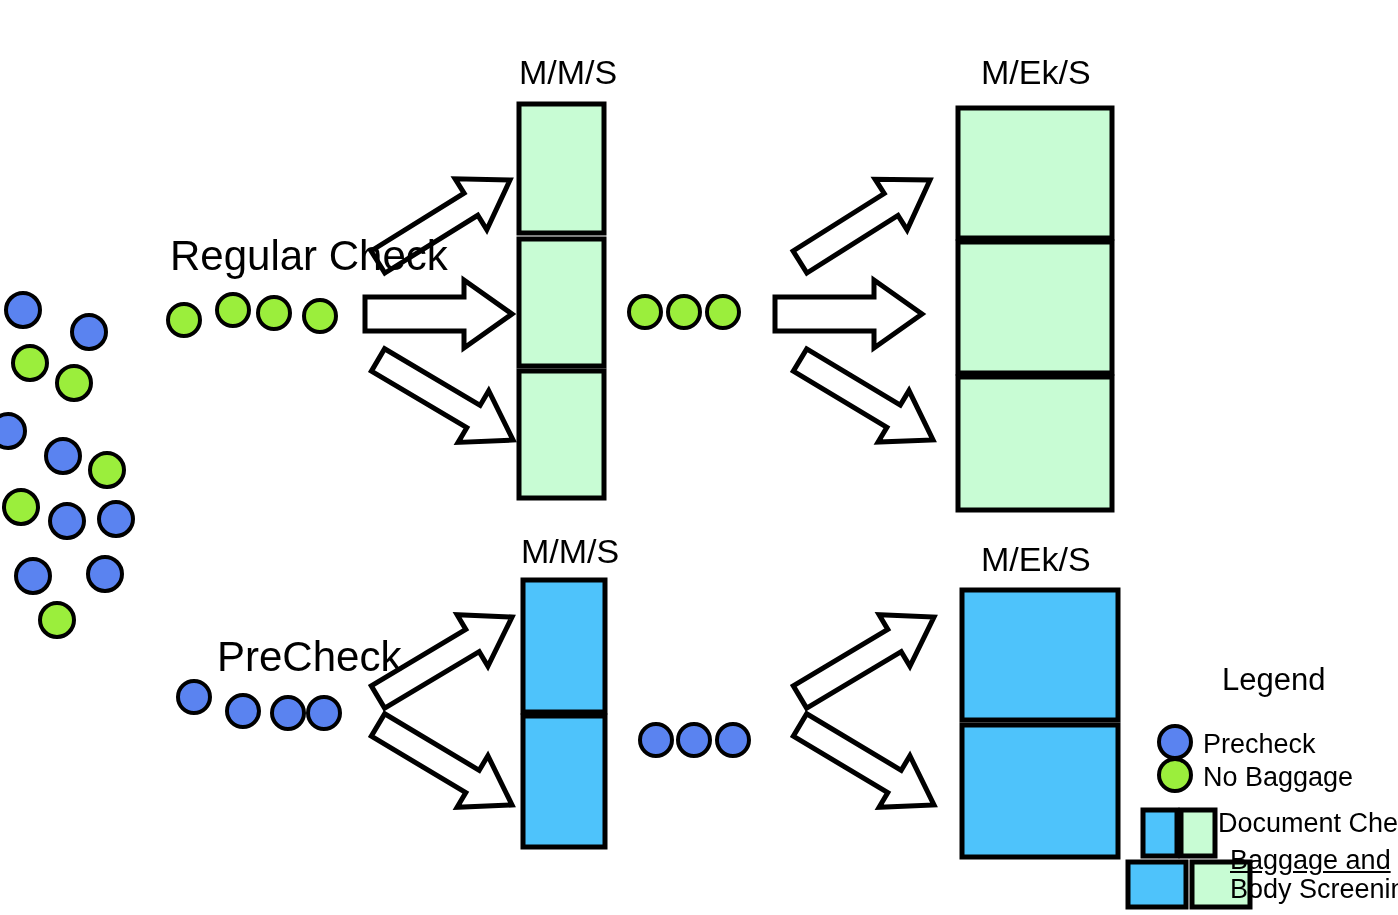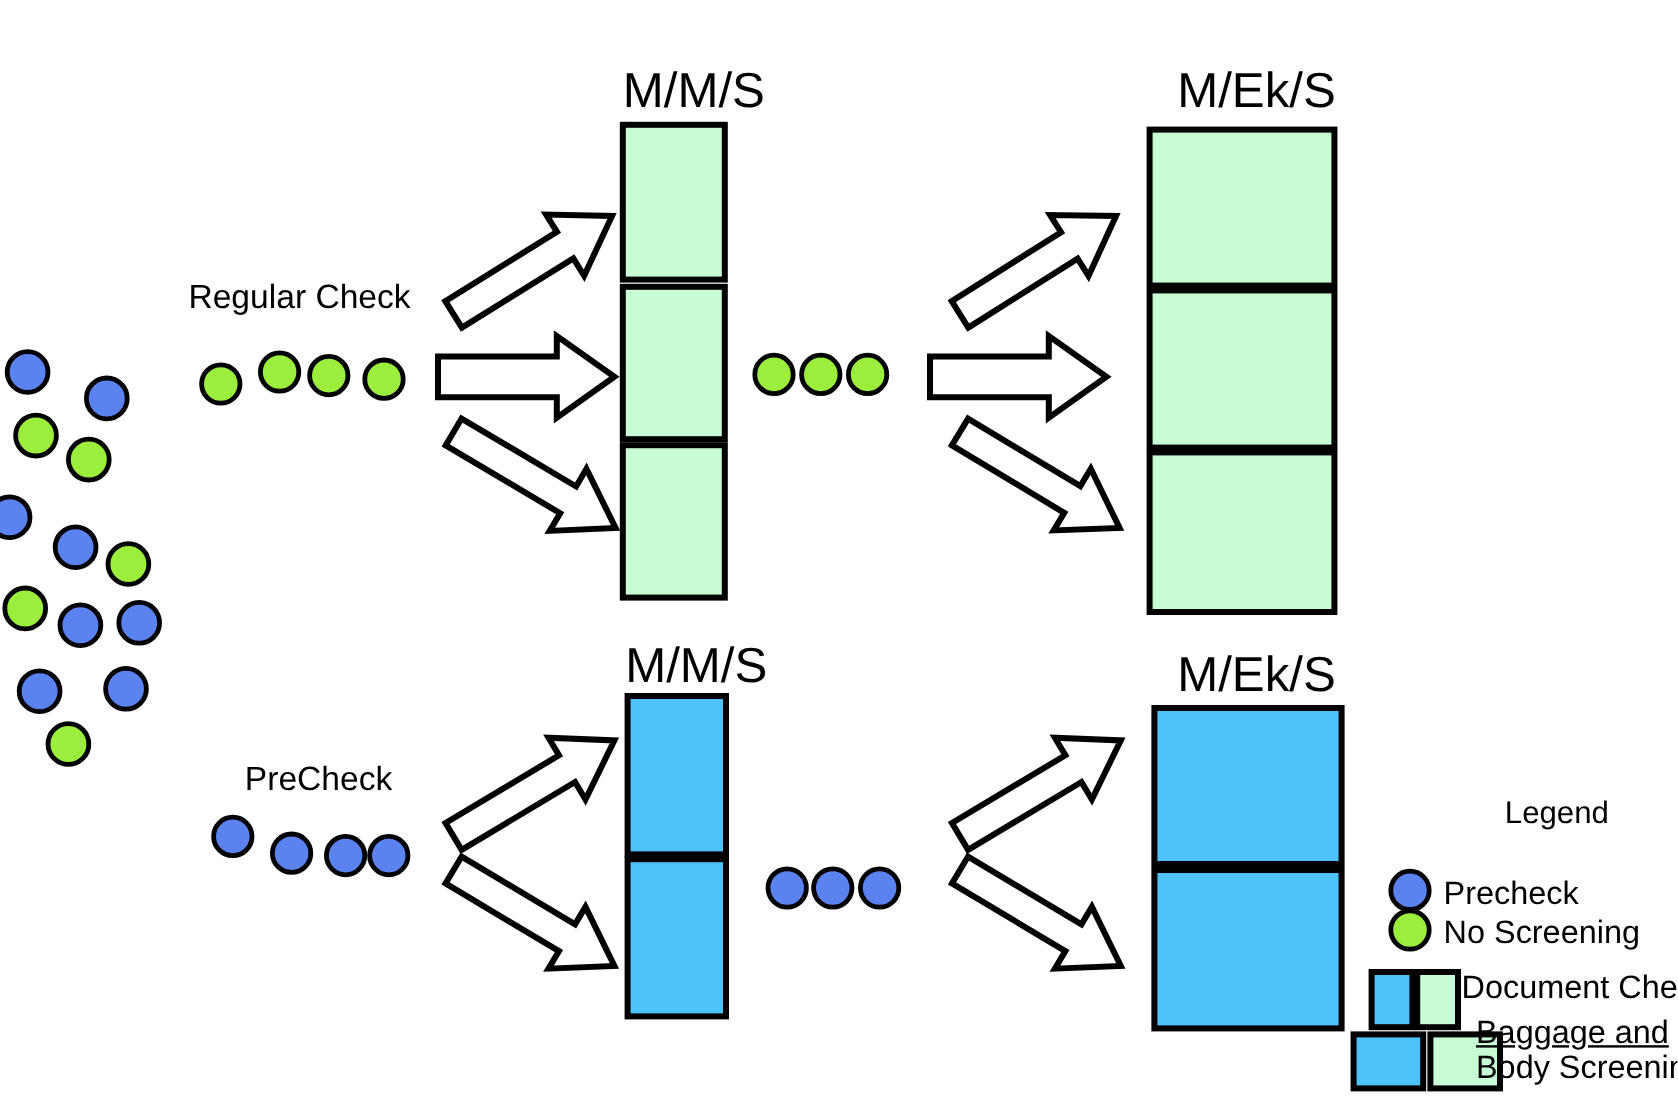--- a/index.html
+++ b/index.html
@@ -11,23 +11,23 @@
     font-family:"Liberation Sans", sans-serif;
   }
   #stage svg{position:absolute;left:0;top:0;}
   .lbl{
     position:absolute;
     color:#000000;
     font-family:"Liberation Sans", sans-serif;
     white-space:nowrap;
     line-height:1.12;
   }
-  .lbl-stage{font-size:41px;}
-  .lbl-flow{font-size:28px;}
-  .lbl-legend-title{font-size:26px;margin-left:32px;}
+  .lbl-stage{font-size:34px;}
+  .lbl-flow{font-size:42px;margin-left:13px;}
+  .lbl-legend-title{font-size:31px;}
   .lbl-legend-item{font-size:27px;}
   .lbl-legend-item2{font-size:27px;}
 </style>
 </head>
 <body>
 
 <div id="stage">
 
   <svg id="gfx" width="1398" height="915" viewBox="0 0 1398 915" xmlns="http://www.w3.org/2000/svg">
       <rect x="519" y="104" width="85" height="129" fill="#C8FCD4" stroke="#000000" stroke-width="5"></rect>
@@ -94,21 +94,21 @@
   <div class="lbl lbl-stage" style="left:981px; top:540px;">M/Ek/S</div>
 
   <div class="lbl lbl-flow" style="left:157px; top:232px;">Regular Check</div>
 
   <div class="lbl lbl-flow" style="left:204px; top:633px;">PreCheck</div>
 
   <div class="lbl lbl-legend-title" style="left:1222px; top:663px;">Legend</div>
 
   <div class="lbl lbl-legend-item" style="left:1203px; top:729px;">Precheck</div>
 
-  <div class="lbl lbl-legend-item" style="left:1203px; top:762px;">No Screening</div>
+  <div class="lbl lbl-legend-item" style="left:1203px; top:762px;">No Baggage</div>
 
   <div class="lbl lbl-legend-item2" style="left:1218px; top:808px;">Document Check</div>
 
   <div class="lbl lbl-legend-item2" style="left:1230px; top:845px;text-decoration:underline;">Baggage and</div>
 
   <div class="lbl lbl-legend-item2" style="left:1230px; top:874px;">Body Screening</div>
 
 </div>
 
 </body></html>

